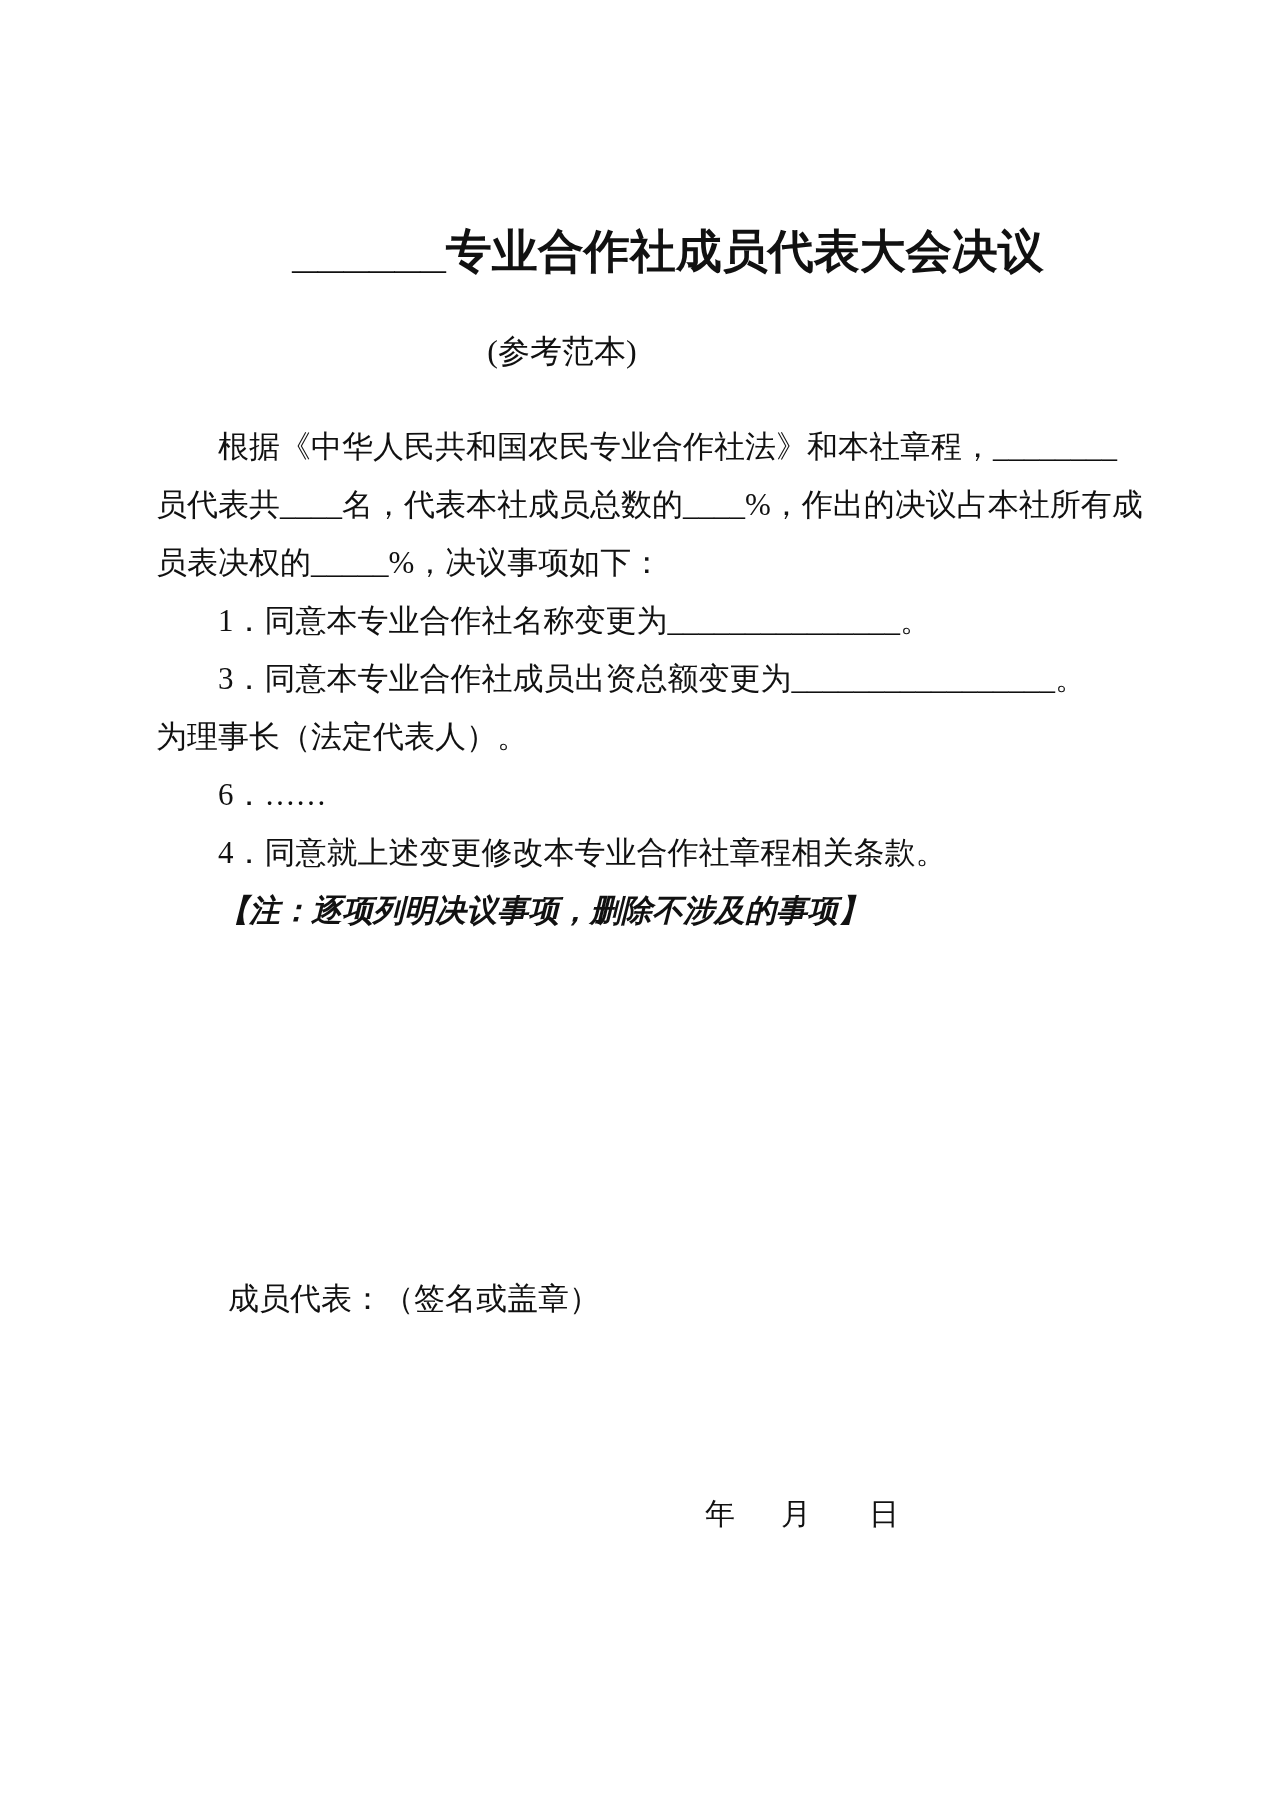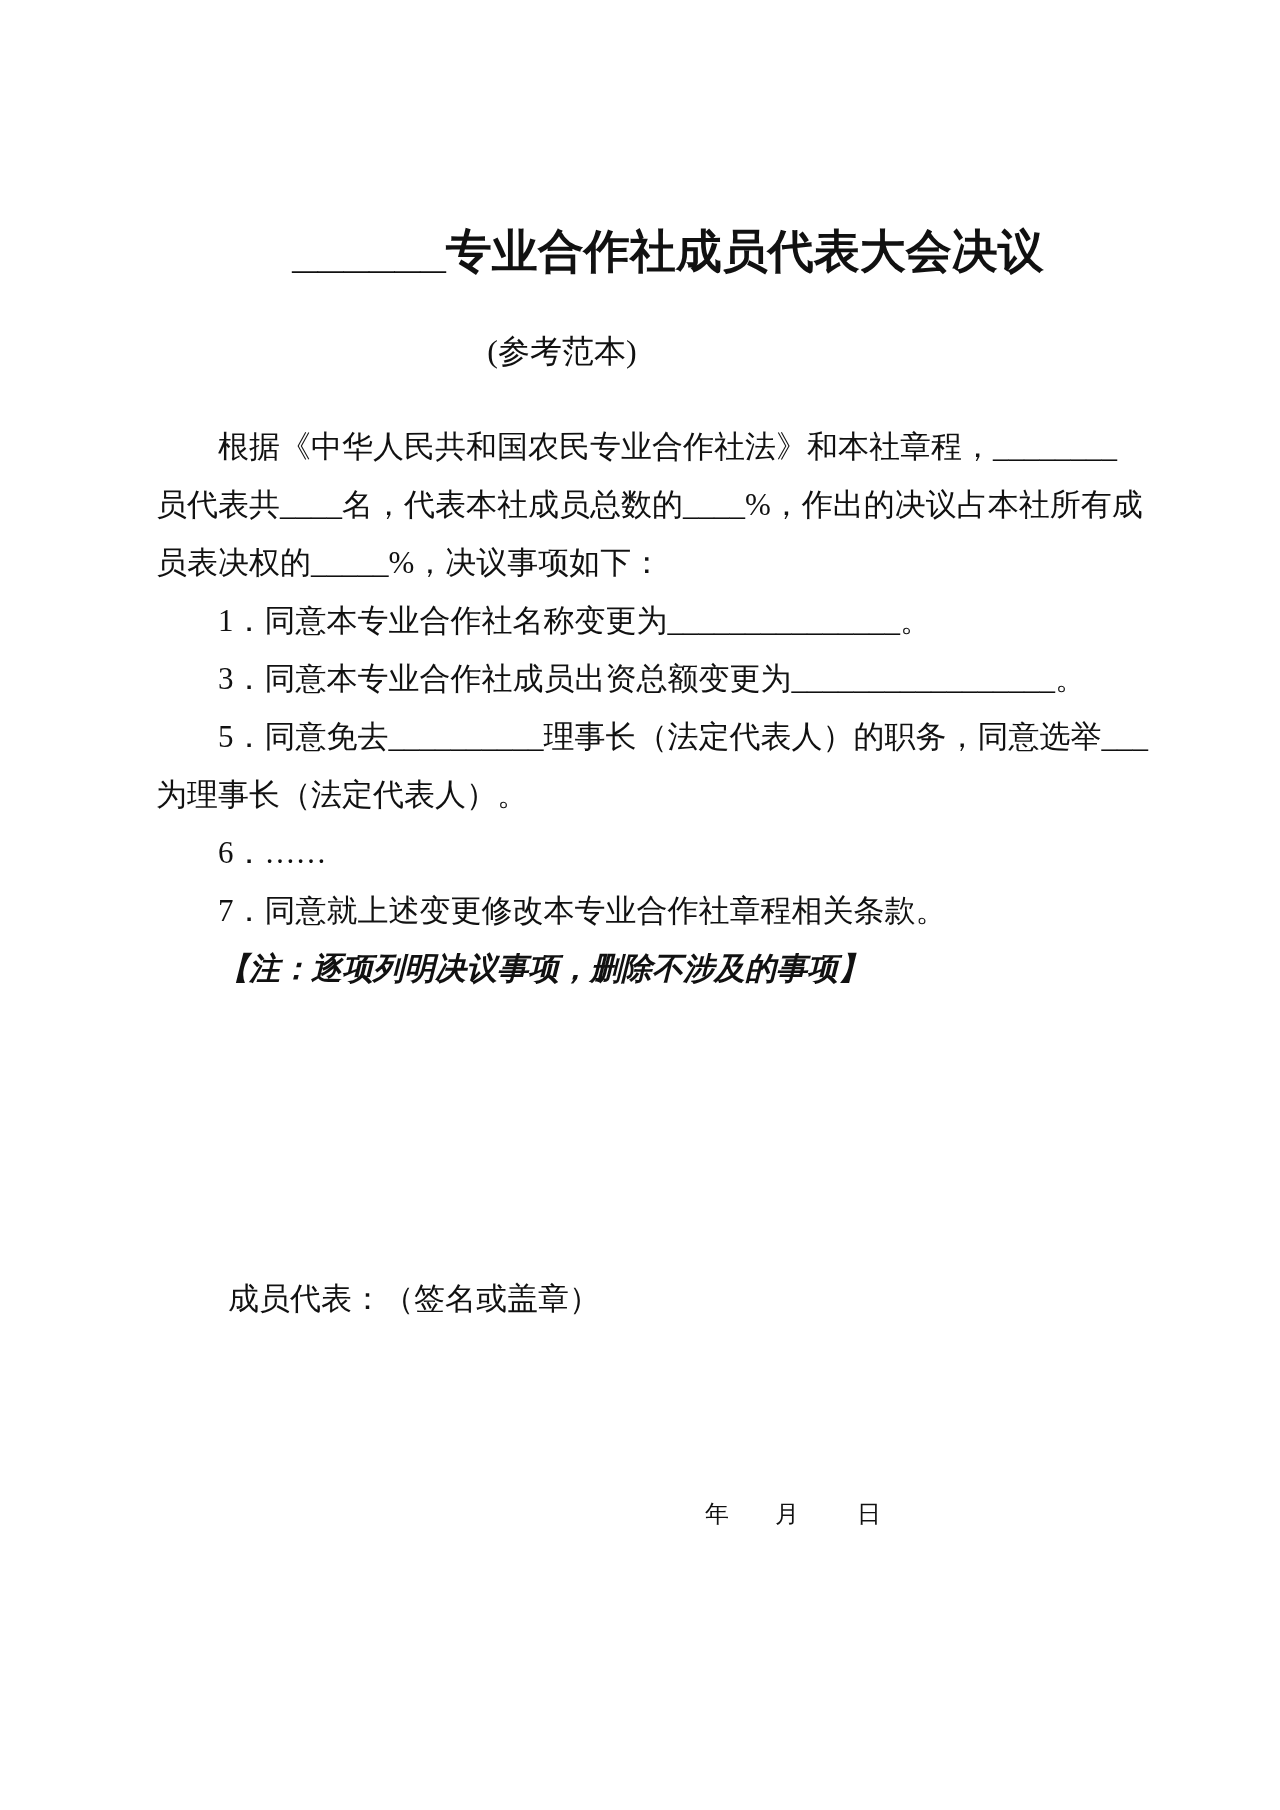--- a/index.html
+++ b/index.html
@@ -72,21 +72,21 @@
     padding-left: 78px;
     font-size: 31px;
     line-height: 58px;
     white-space: nowrap;
   }
   .date-line {
     position: absolute;
     top: 1492px;
     left: 150px;
     padding-left: 555px;
-    font-size: 24px;
+    font-size: 30px;
     line-height: 44px;
     white-space: nowrap;
   }
   .date-line .month-label { margin-left: 46px; }
   .date-line .day-label   { margin-left: 58px; }
 </style>
 </head>
 <body>
 
 <div class="page">
@@ -96,24 +96,23 @@
   </div>
 
   <div class="doc-subtitle">(参考范本)</div>
 
   <div class="doc-body">
     <div class="body-line indent">根据《中华人民共和国农民专业合作社法》和本社章程，________</div>
     <div class="body-line">员代表共____名，代表本社成员总数的____%，作出的决议占本社所有成</div>
     <div class="body-line">员表决权的_____%，决议事项如下：</div>
     <div class="body-line indent">1．同意本专业合作社名称变更为_______________。</div>
     <div class="body-line indent">3．同意本专业合作社成员出资总额变更为_________________。</div>
-    <div class="body-line indent">5．同意免去__________理事长（法定代表人）的职务，同意选举___</div>
     <div class="body-line">为理事长（法定代表人）。</div>
     <div class="body-line indent">6．……</div>
-    <div class="body-line indent">7．同意就上述变更修改本专业合作社章程相关条款。</div>
+    <div class="body-line indent">4．同意就上述变更修改本专业合作社章程相关条款。</div>
     <div class="body-line indent note-line">【注：逐项列明决议事项，删除不涉及的事项】</div>
   </div>
 
   <div class="signature-line">成员代表：（签名或盖章）</div>
 
   <div class="date-line">
     <span class="year-label">年</span><span class="month-label">月</span><span class="day-label">日</span>
   </div>
 
 </div>

